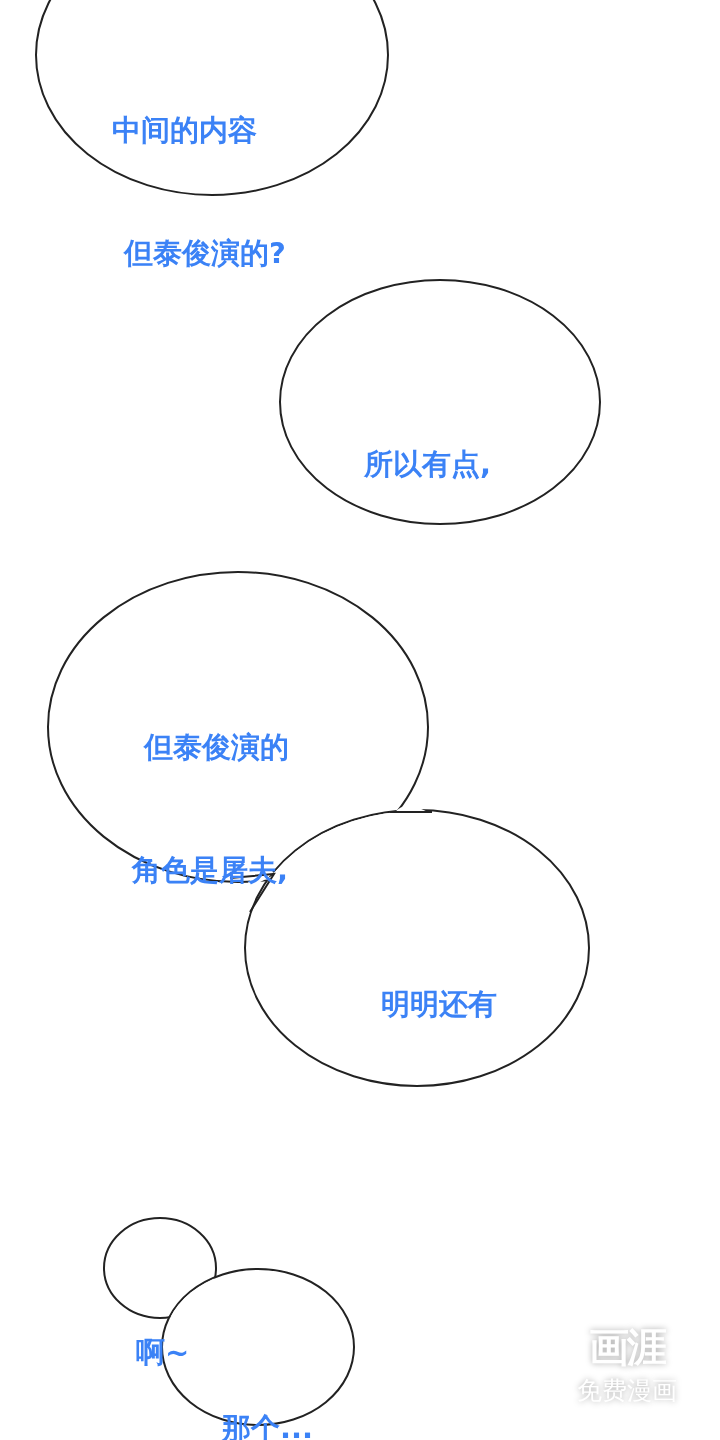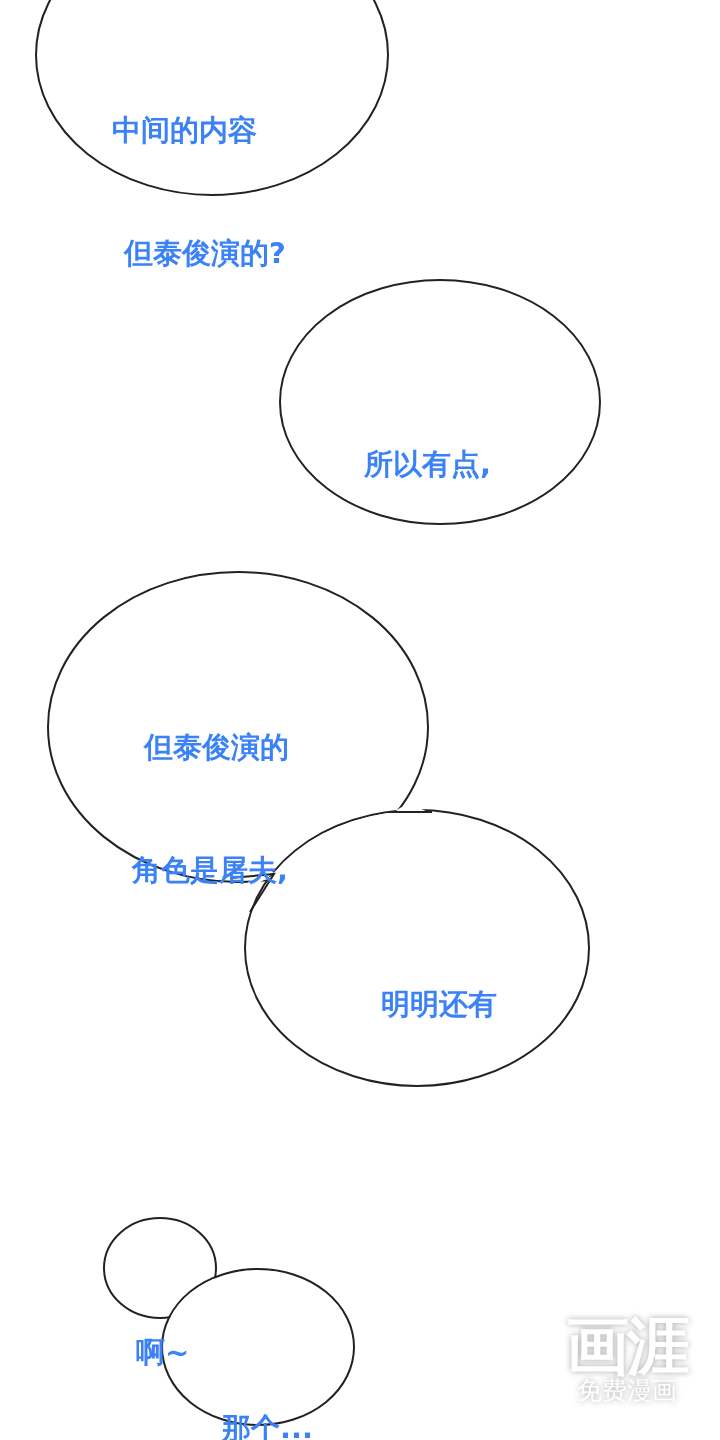--- a/index.html
+++ b/index.html
@@ -3,21 +3,21 @@
 <meta charset="utf-8">
 <style>
   html, body { margin: 0; padding: 0; background: #ffffff; }
   body { width: 720px; height: 1440px; position: relative; overflow: hidden;
          font-family: "DejaVu Sans", "Liberation Sans", sans-serif; }
   svg.bubbles { position: absolute; left: 0; top: 0; }
   .txt { position: absolute; color: #3b82f6; font-weight: bold; font-size: 29px;
          line-height: 41px; white-space: pre; text-align: left; }
   .wm { position: absolute; left: 566px; top: 1318px; width: 122px; text-align: center;
         color: #ffffff; text-shadow: 0 0 6px rgba(0,0,0,0.35); }
-  .wm .logo { font-size: 63px; font-weight: bold; line-height: 58px; letter-spacing: -2px; }
+  .wm .logo { font-size: 40px; font-weight: bold; line-height: 58px; letter-spacing: -2px; }
   .wm .sub { font-size: 25px; line-height: 30px; }
 </style>
 </head>
 <body>
 
 <svg class="bubbles" width="720" height="1440" viewBox="0 0 720 1440">
 
   <ellipse cx="212" cy="55" rx="176" ry="140" fill="#fff" stroke="#222" stroke-width="2"></ellipse>
 
   <ellipse cx="440" cy="402" rx="160" ry="122" fill="#fff" stroke="#222" stroke-width="2"></ellipse>

